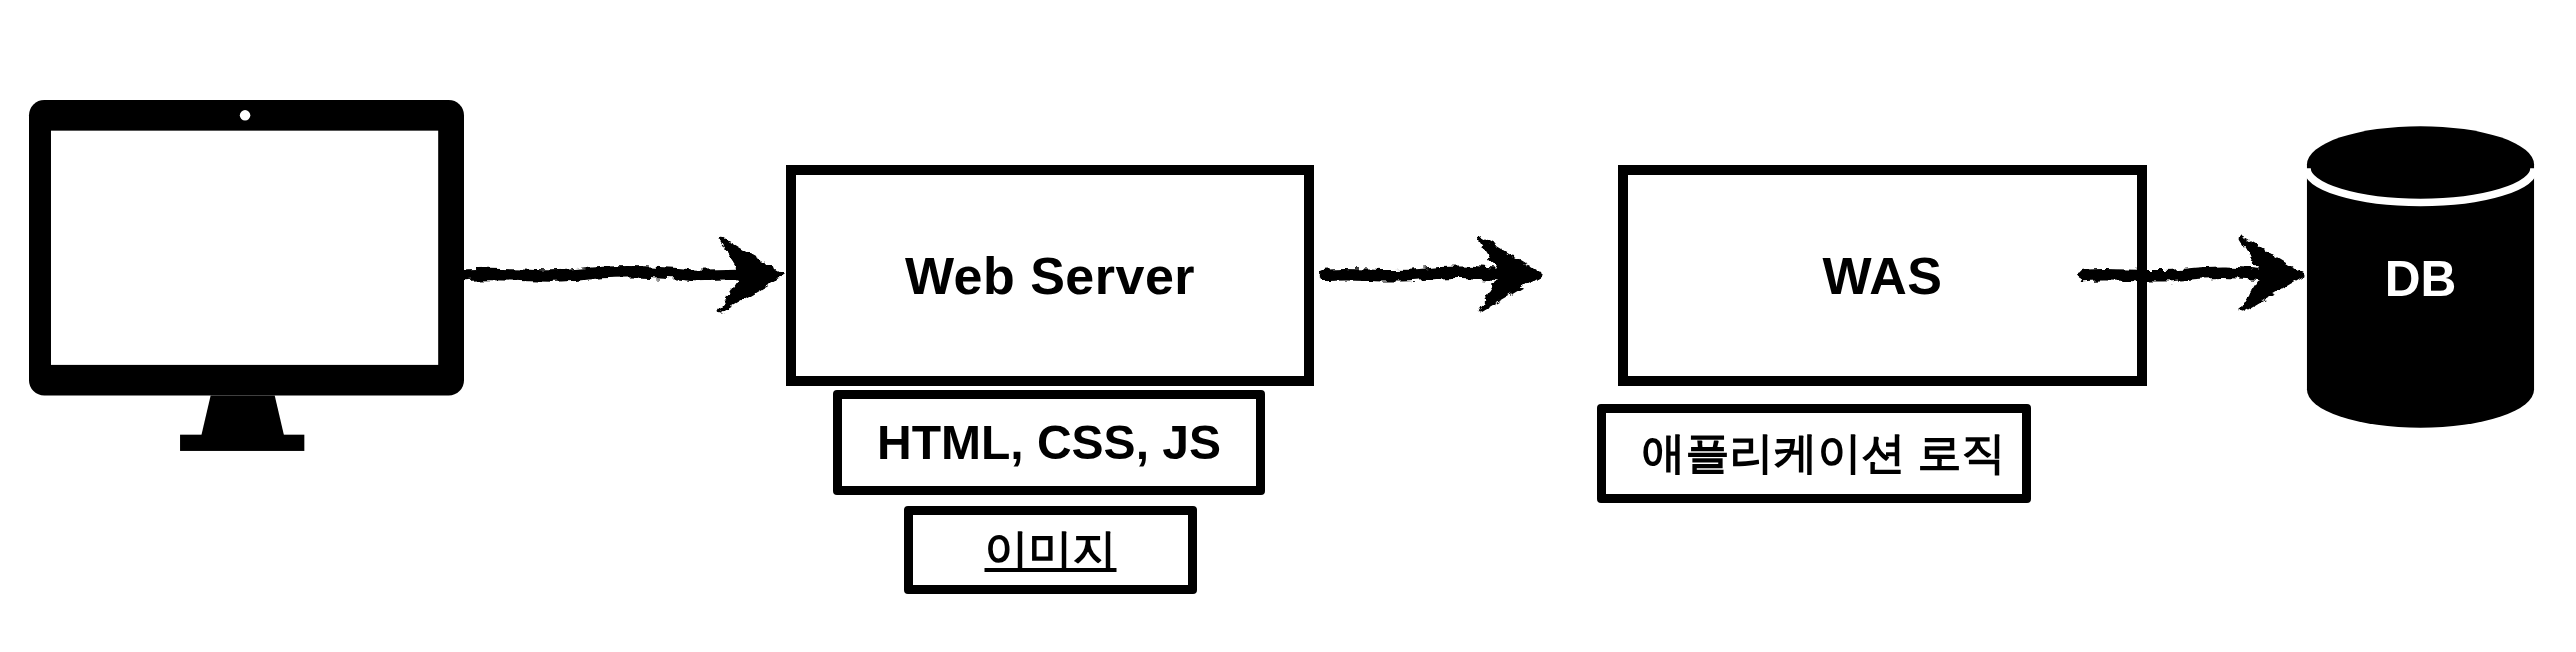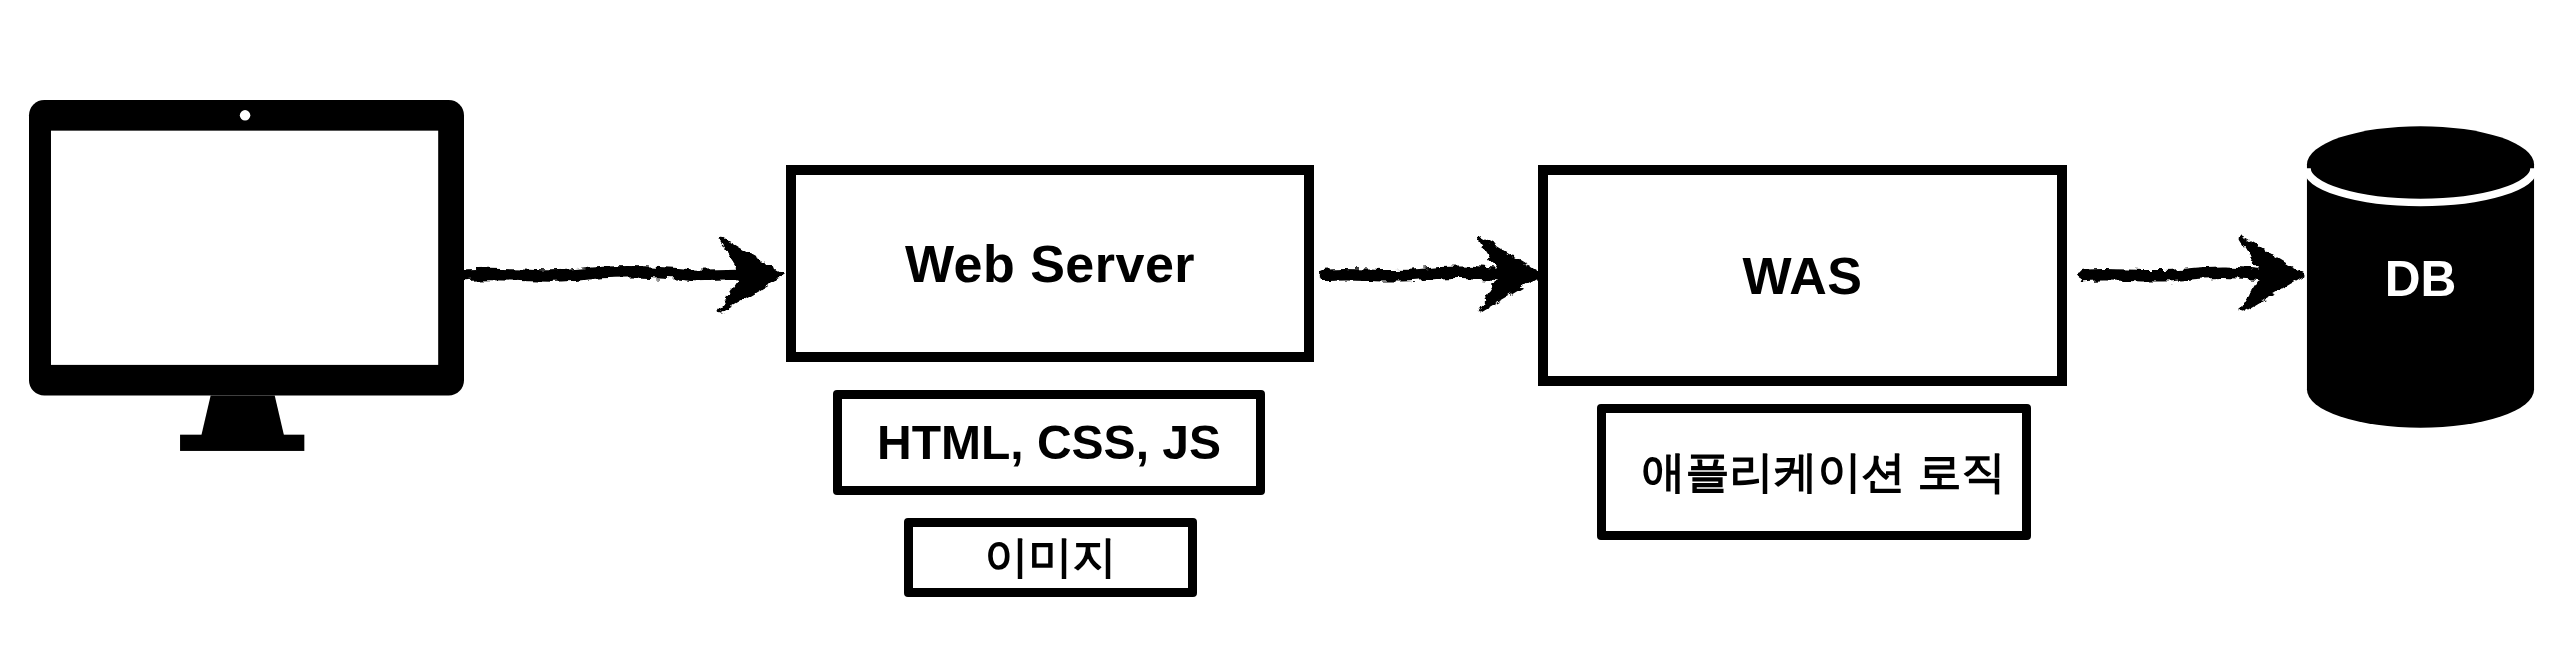--- a/index.html
+++ b/index.html
@@ -63,50 +63,50 @@
         <feTurbulence type="fractalNoise" baseFrequency="0.085 0.14" numOctaves="2" seed="3" result="n"></feTurbulence>
         <feDisplacementMap in="SourceGraphic" in2="n" scale="9" xChannelSelector="R" yChannelSelector="G"></feDisplacementMap>
       </filter>
     </defs>
     <g filter="url(#rough1)" stroke="#000000" fill="#000000" stroke-linecap="round" stroke-linejoin="round">
       <path d="M4,53 C 45,49 85,57 125,52 S 205,49 245,53 L 290,52" fill="none" stroke-width="12"></path>
       <polygon points="336,52 272,14 296,52 272,90" stroke-width="4"></polygon>
     </g>
   </svg>
 
-  <div class="node-box" style="left:786px; top:165px; width:528px; height:197px;">
+  <div class="node-box" style="left:786px; top:165px; width:528px; height:221px;">
     <span>Web Server</span>
   </div>
 
   <div class="pill" style="left:833px; top:390px; width:432px; height:105px;">
     <span>HTML, CSS, JS</span>
   </div>
 
-  <div class="pill korean" style="left:904px; top:518px; width:293px; height:79px;">
+  <div class="pill korean" style="left:904px; top:506px; width:293px; height:88px;text-decoration:underline;">
     <span>이미지</span>
   </div>
 
   <svg class="abs" style="left:1321px; top:225px;" width="224" height="99" viewBox="0 0 234 104" aria-hidden="true">
     <defs>
       <filter id="rough2" x="-15%" y="-35%" width="130%" height="170%">
         <feTurbulence type="fractalNoise" baseFrequency="0.09 0.15" numOctaves="2" seed="7" result="n"></feTurbulence>
         <feDisplacementMap in="SourceGraphic" in2="n" scale="9" xChannelSelector="R" yChannelSelector="G"></feDisplacementMap>
       </filter>
     </defs>
     <g filter="url(#rough2)" stroke="#000000" fill="#000000" stroke-linecap="round" stroke-linejoin="round">
       <path d="M4,53 C 35,50 70,56 105,52 S 160,50 184,52" fill="none" stroke-width="12"></path>
       <polygon points="230,52 166,14 190,52 166,90" stroke-width="4"></polygon>
     </g>
   </svg>
 
-  <div class="node-box" style="left:1538px; top:165px; width:529px; height:221px;">
+  <div class="node-box" style="left:1618px; top:165px; width:529px; height:221px;">
     <span>WAS</span>
   </div>
 
-  <div class="pill korean" style="left:1597px; top:404px; width:434px; height:136px;padding-left:19px;">
+  <div class="pill korean" style="left:1597px; top:404px; width:434px; height:99px;padding-left:19px;">
     <span>애플리케이션 로직</span>
   </div>
 
   <svg class="abs" style="left:2079px; top:225px;" width="228" height="99" viewBox="0 0 238 104" aria-hidden="true">
     <defs>
       <filter id="rough3" x="-15%" y="-35%" width="130%" height="170%">
         <feTurbulence type="fractalNoise" baseFrequency="0.09 0.15" numOctaves="2" seed="11" result="n"></feTurbulence>
         <feDisplacementMap in="SourceGraphic" in2="n" scale="9" xChannelSelector="R" yChannelSelector="G"></feDisplacementMap>
       </filter>
     </defs>

